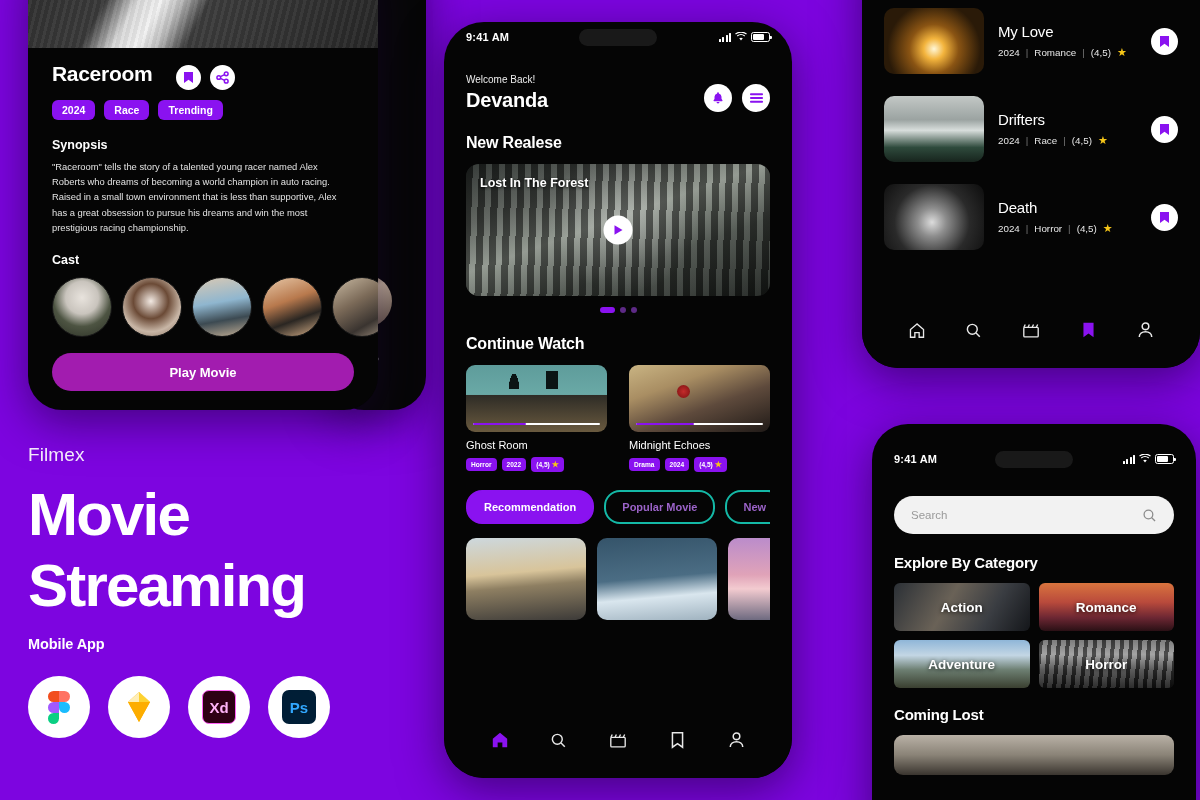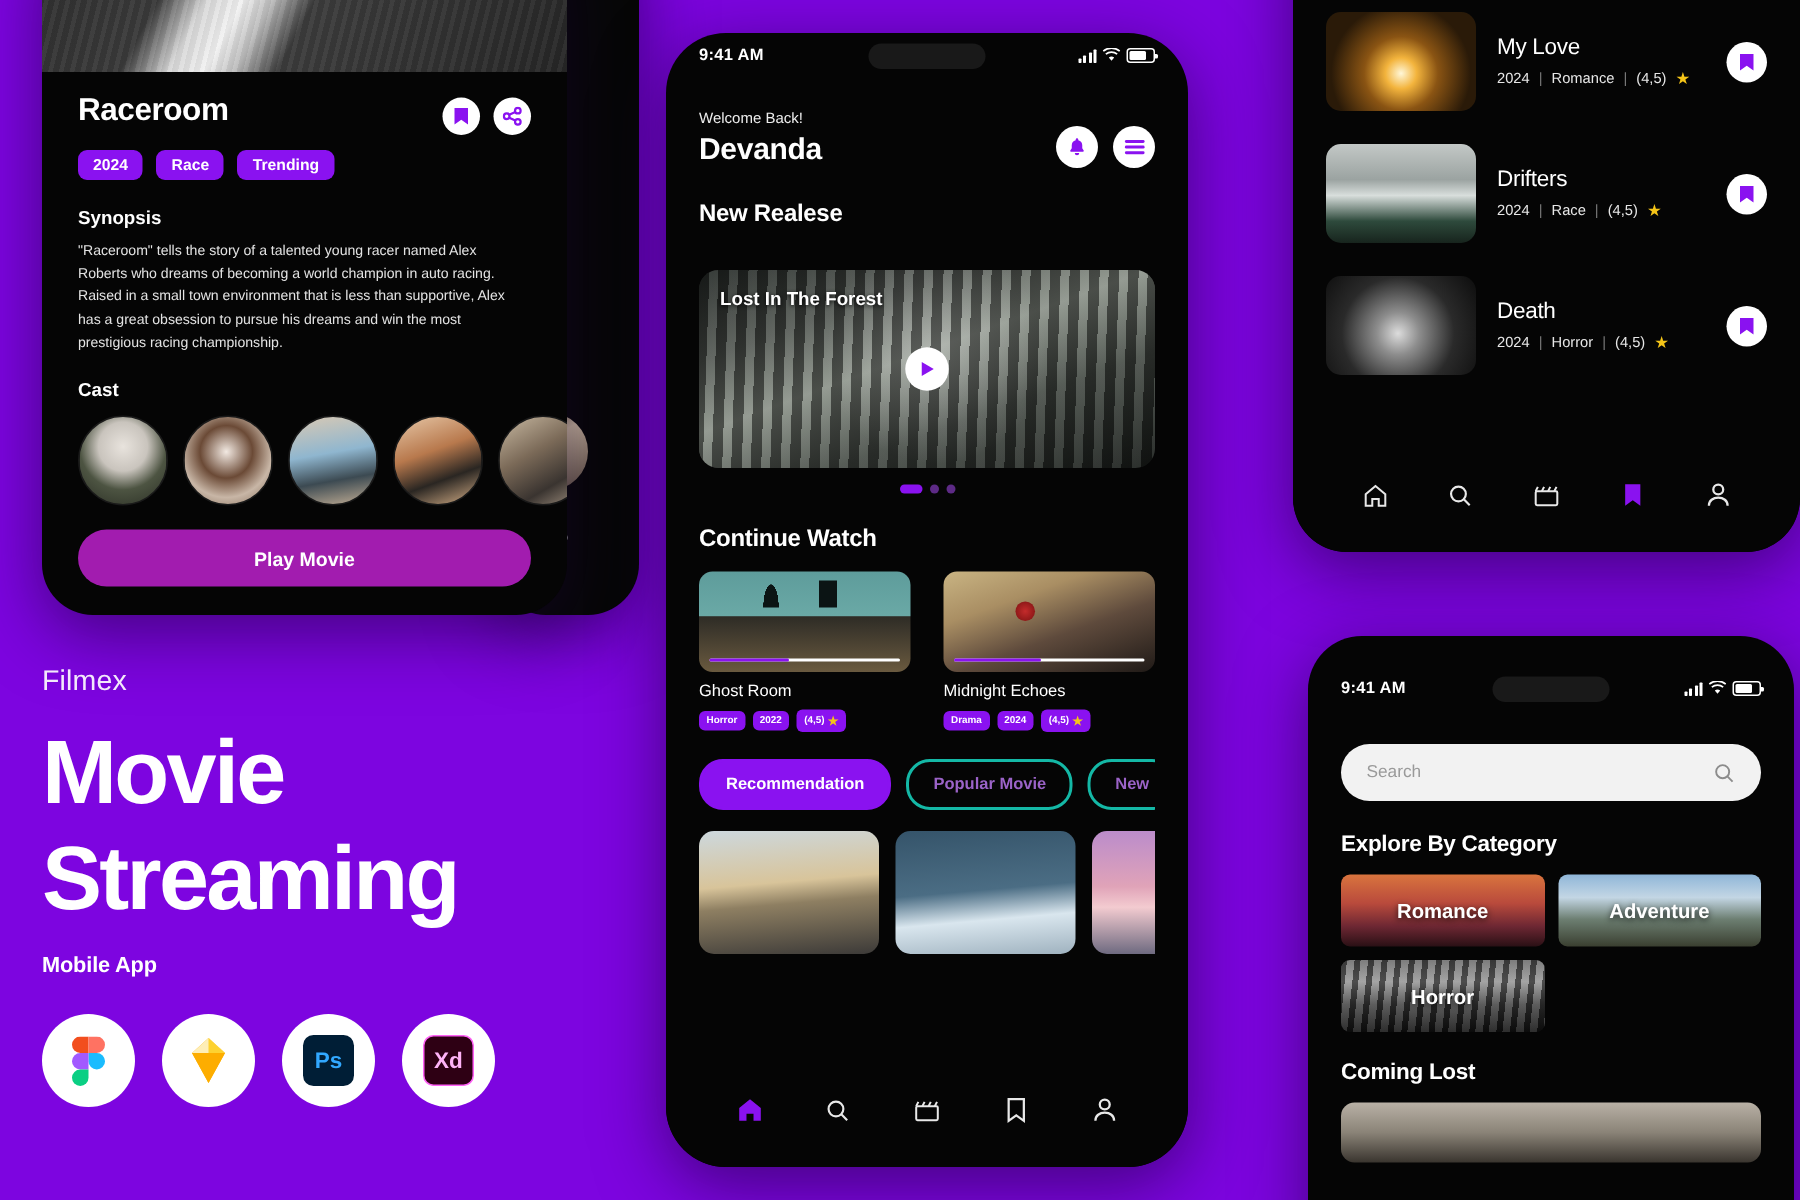--- a/index.html
+++ b/index.html
@@ -48,21 +48,21 @@
     height:100px; width:100%;
     background:
       linear-gradient(118deg, #2e2e2e 0%, #3a3a3a 26%, #d8d8d8 34%, #f2f2f2 40%, #bdbdbd 45%, #3c3c3c 52%, #262626 100%);
     position:relative;
   }
   .hero-img::after{
     content:""; position:absolute; inset:0;
     background:repeating-linear-gradient(104deg, rgba(255,255,255,.045) 0 3px, rgba(0,0,0,.05) 3px 7px);
   }
   .detail-body { padding:14px 24px 0 24px; }
-  .detail-title-row { display:flex; align-items:flex-start; justify-content:space-between;gap:24px; }
+  .detail-title-row { display:flex; align-items:flex-start; justify-content:flex-start;gap:24px; }
   .detail-title { font-size:21px; font-weight:700; letter-spacing:-.3px; }
   .round-ico {
     width:25px; height:25px; border-radius:50%; background:#fff;
     display:flex; align-items:center; justify-content:center; flex:none;
   }
   .ico-group { display:flex; gap:9px; margin-top:3px; }
   .chips { display:flex; gap:9px; margin-top:10px; }
   .chip {
     background:#8a12f0; color:#fff; font-size:10.5px; font-weight:700;
     padding:4px 10px; border-radius:6px;
@@ -90,21 +90,21 @@
   #phone-home { left:444px; top:22px; width:348px; height:756px; border-radius:40px; }
   .home-pad { padding:0 22px; }
   .greet-row { display:flex; align-items:flex-end; justify-content:space-between; margin-top:22px; }
   .greet-small { font-size:10px; color:#ededed; font-weight:400; }
   .greet-name { font-size:20px; font-weight:700; margin-top:4px; letter-spacing:-.2px; }
   .greet-icons { display:flex; gap:10px; }
   .circle-btn { width:28px; height:28px; border-radius:50%; background:#fff;
     display:flex; align-items:center; justify-content:center; cursor:pointer; }
   .home-sec-title { font-size:16px; font-weight:700; margin-top:22px; letter-spacing:-.2px; }
   .hero-card {
-    margin-top:28px; height:132px; border-radius:13px; position:relative; overflow:hidden;
+    margin-top:12px; height:132px; border-radius:13px; position:relative; overflow:hidden;
     background:linear-gradient(160deg,#2a2f2c 0%,#585d58 25%,#8e958c 45%,#4c524c 68%,#1d211e 100%);
   }
   .hero-card::after{
     content:""; position:absolute; inset:0;
     background:
       repeating-linear-gradient(92deg, rgba(0,0,0,.48) 0 7px, rgba(255,255,255,.06) 7px 13px),
       radial-gradient(circle at 52% 42%, rgba(255,255,255,.28), transparent 42%);
   }
   .hero-card-title { position:absolute; left:14px; top:12px; font-size:12.5px; font-weight:700; z-index:3; text-shadow:0 1px 3px #000; }
   .play-circ {
@@ -532,20 +532,23 @@
           <div class="search-ph">Search</div>
           <svg width="15" height="15" viewBox="0 0 20 20" fill="none" stroke="#8c8c8c" stroke-width="1.7">
             <circle cx="8.6" cy="8.6" r="5.8"></circle>
               <path d="M13 13l4.4 4.4"></path>
           </svg>
         </div>
 
         <div class="cat-title">Explore By Category</div>
 
         <div class="cat-grid">
+          <div class="cat-tile ct-action">
+            <span>Action</span>
+          </div>
           <div class="cat-tile ct-romance">
             <span>Romance</span>
           </div>
           <div class="cat-tile ct-adv">
             <span>Adventure</span>
           </div>
           <div class="cat-tile ct-horror">
             <span>Horror</span>
           </div>
         </div>
@@ -576,21 +579,21 @@
       </div>
       <div class="tool">
         <svg width="36" height="32" viewBox="0 0 36 32">
           <path d="M7 11 18 1l11 10-11 20z" fill="#fdb300"></path>
           <path d="M7 11h22L18 31z" fill="#fdad00"></path>
           <path d="M18 1 7 11h22z" fill="#feeeb7"></path>
           <path d="M18 1v10h11z" fill="#fdd231"></path>
         </svg>
       </div>
       <div class="tool">
+        <div class="xd-badge">Xd</div>
+      </div>
+      <div class="tool">
         <div class="ps-badge">Ps</div>
-      </div>
-      <div class="tool">
-        <div class="xd-badge">Xd</div>
       </div>
     </div>
   </div>
 
 </div>
 
 </body></html>

